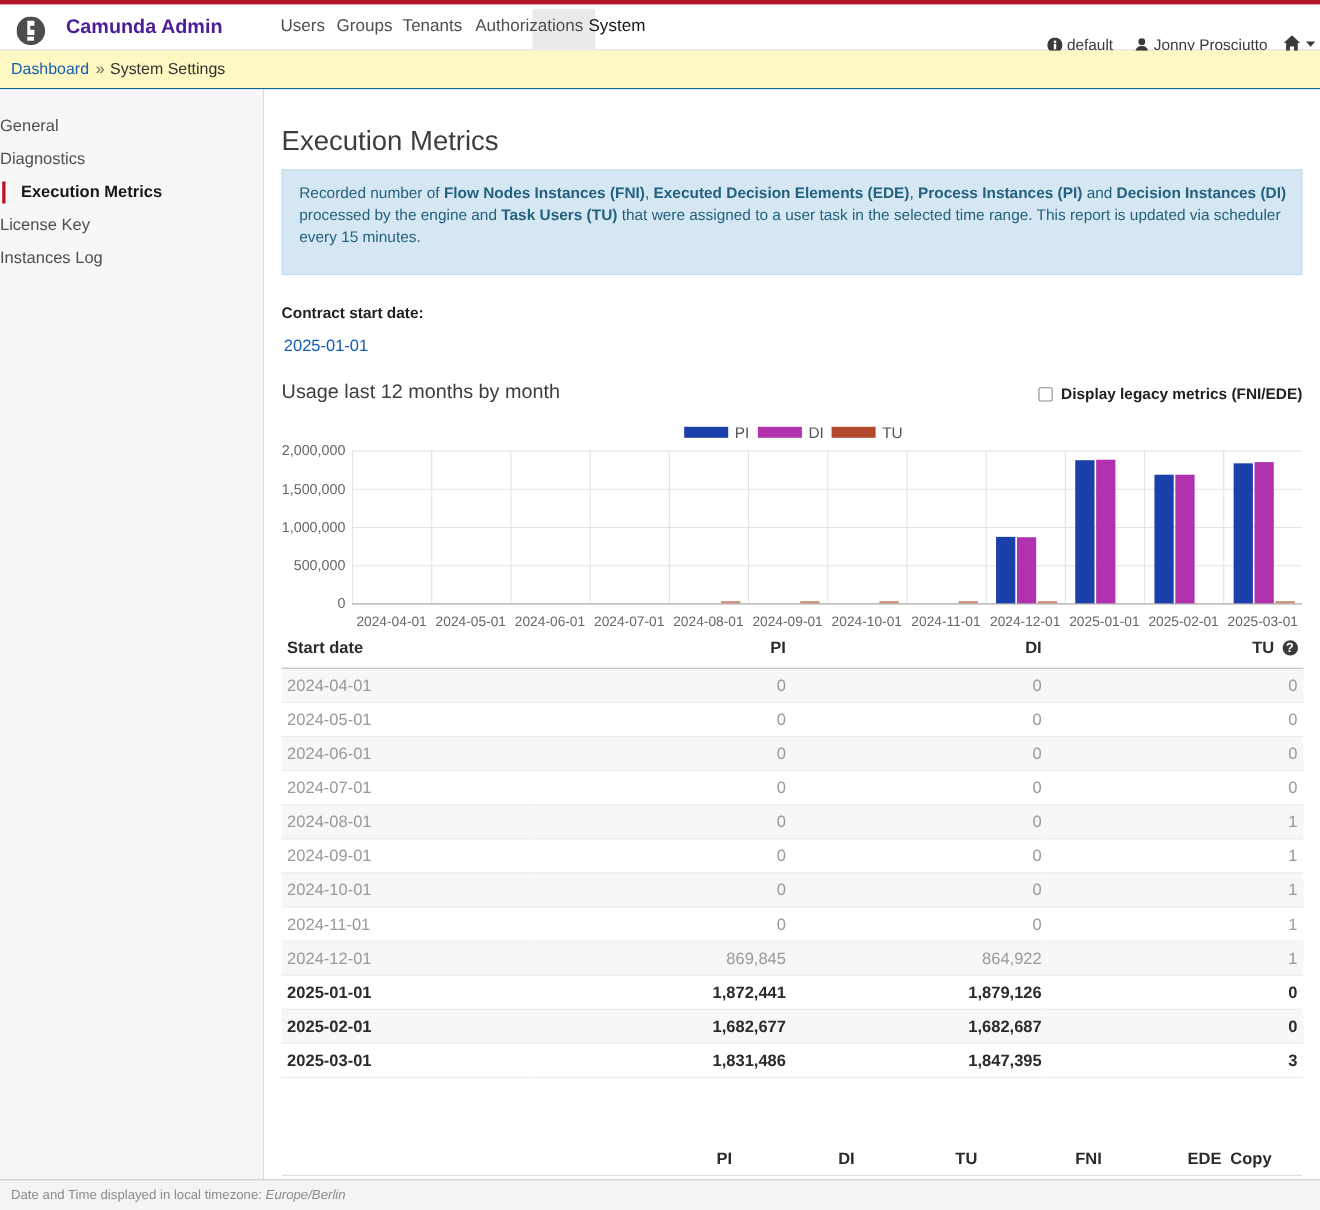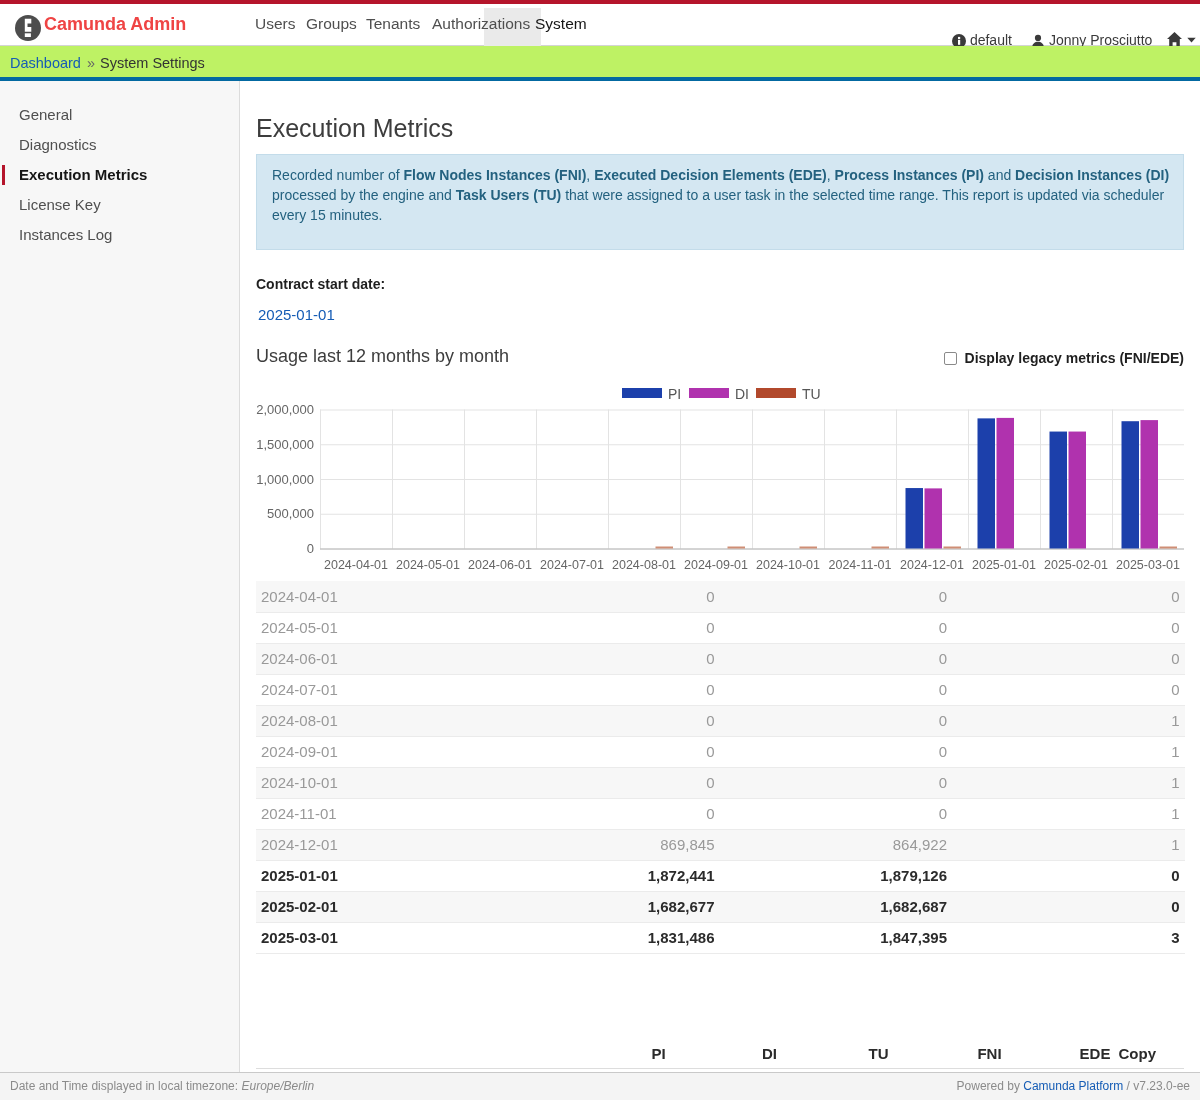--- a/index.html
+++ b/index.html
@@ -4,37 +4,37 @@
 <style>
 * { margin:0; padding:0; box-sizing:border-box; }
 body { width:1200px; height:1100px; overflow:hidden; position:relative;
   font-family:"Liberation Sans", sans-serif; background:#fff; color:#333; }
 a { text-decoration:none; color:#155cb5; }
 
 
 .hdr { position:absolute; left:0; top:0; width:1200px; height:46px;
   background:#fff; border-top:4px solid #b5152b; border-bottom:1px solid #d4d4d4; }
 .logo { position:absolute; left:15px; top:11px; }
-.brand { position:absolute; left:44px; top:10px; font-size:18px; font-weight:700; color:#ef4444; }
+.brand { position:absolute; left:60px; top:10px; font-size:18px; font-weight:700; color:#4c1d95; }
 .nav a { position:absolute; top:0; height:42px; line-height:32px; font-size:15.5px; color:#4f4f4f;margin-left:48px; }
 .sysbg { position:absolute; left:484px; top:0; width:57px; height:42px; background:#eaeaea; }
 .hitem { position:absolute; top:0; height:42px; line-height:32px; font-size:14px; color:#3a3a3a; white-space:nowrap;margin-top:16px; }
 
 
 .crumb { position:absolute; left:0; top:46px; width:1200px; height:35px;
-  background:#bef264; border-bottom:4px solid #0369a1; font-size:14.5px; line-height:34px; }
+  background:#fef9c3; border-bottom:1px solid #0369a1; font-size:14.5px; line-height:34px; }
 .crumb .in { padding-left:10px; }
 .crumb .sep { color:#666; padding:0 5px 0 6px; }
 .crumb .cur { color:#333; }
 
 
 .side { position:absolute; left:0; top:81px; width:240px; height:991px;
   background:#f7f7f7; border-right:1px solid #dcdcdc; }
 .side .item { position:absolute; left:0; width:100%; height:20px; line-height:20px;
-  font-size:15px; color:#4f4f4f; padding-left:19px; }
+  font-size:15px; color:#4f4f4f; }
 .side .item.active { font-weight:700; color:#161616; border-left:3px solid #b5152b; padding-left:14px; margin-left:2px; }
 
 
 .main { position:absolute; left:240px; top:81px; width:960px; height:991px; background:#fff; }
 .h1 { position:absolute; left:16px; top:31px; font-size:25px; line-height:32px; font-weight:400; color:#3d3d3d; }
 .infobox { position:absolute; left:16px; top:73px; width:928px; height:96px;
   background:#d4e7f2; border:1px solid #c3dcea; color:#23617f; font-size:14px; line-height:20px;
   padding:10px 14px 16px 15px; white-space:nowrap; }
 .clabel { position:absolute; left:16px; top:195px; font-size:14px; font-weight:700; color:#1f1f1f; line-height:16px; }
 .clink { position:absolute; left:18px; top:226px; font-size:15px; line-height:16px; }
@@ -87,20 +87,26 @@
   <div class="legacy"><span class="box"></span>Display legacy metrics (FNI/EDE)</div>
 
   <table class="usage">
     <colgroup>
         <col class="c0">
         <col class="c1">
         <col class="c2">
         <col class="c3">
       </colgroup>
     <tbody>
+        <tr>
+          <th class="l">Start date</th>
+          <th>PI</th>
+          <th>DI</th>
+          <th>TU <span class="qicon">?</span></th>
+        </tr>
     <tr class="odd">
           <td class="l">2024-04-01</td>
           <td>0</td>
           <td>0</td>
           <td>0</td>
         </tr>
     <tr>
           <td class="l">2024-05-01</td>
           <td>0</td>
           <td>0</td>
@@ -211,21 +217,20 @@
         </svg></div>
   </div>
 </div>
 
 <div class="crumb">
     <div class="in"><a href="#">Dashboard</a><span class="sep">»</span><span class="cur">System Settings</span></div>
   </div>
 
 <div class="foot">
   <div class="l">Date and Time displayed in local timezone: <i>Europe/Berlin</i></div>
-  <div class="r">Powered by <a href="#">Camunda Platform</a> / v7.23.0-ee</div>
 </div>
 
 <svg style="position:absolute; left:240px; top:381px;" width="944" height="200" viewBox="0 0 944 200">
 <rect x="382" y="7" width="40" height="10" fill="#1c40ab"></rect>
 <text x="428" y="17.5" font-size="14" fill="#555">PI</text>
 <rect x="449" y="7" width="40" height="10" fill="#b032ae"></rect>
 <text x="495" y="17.5" font-size="14" fill="#555">DI</text>
 <rect x="516" y="7" width="40" height="10" fill="#b2492c"></rect>
 <text x="562" y="17.5" font-size="14" fill="#555">TU</text>
 <line x1="80.5" y1="28.5" x2="80.5" y2="167.5" stroke="#e3e3e3" stroke-width="1"></line>

